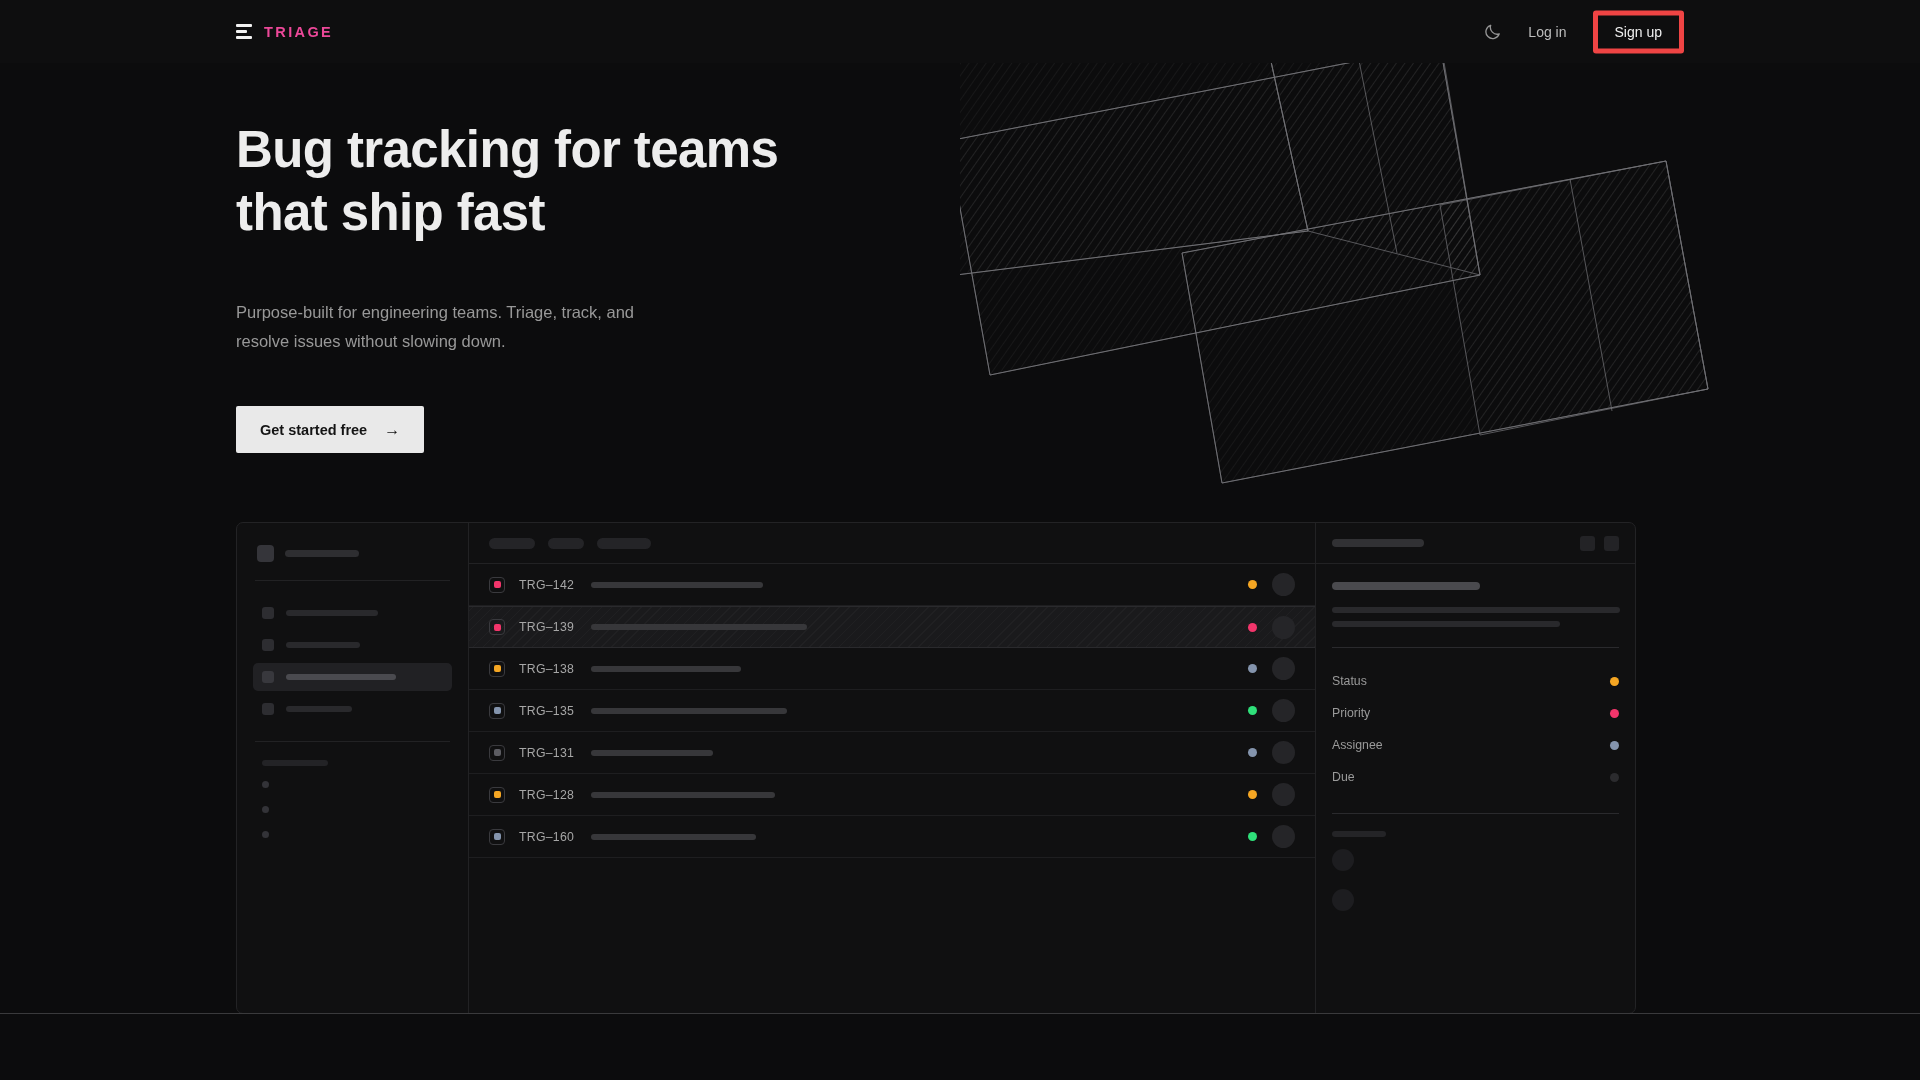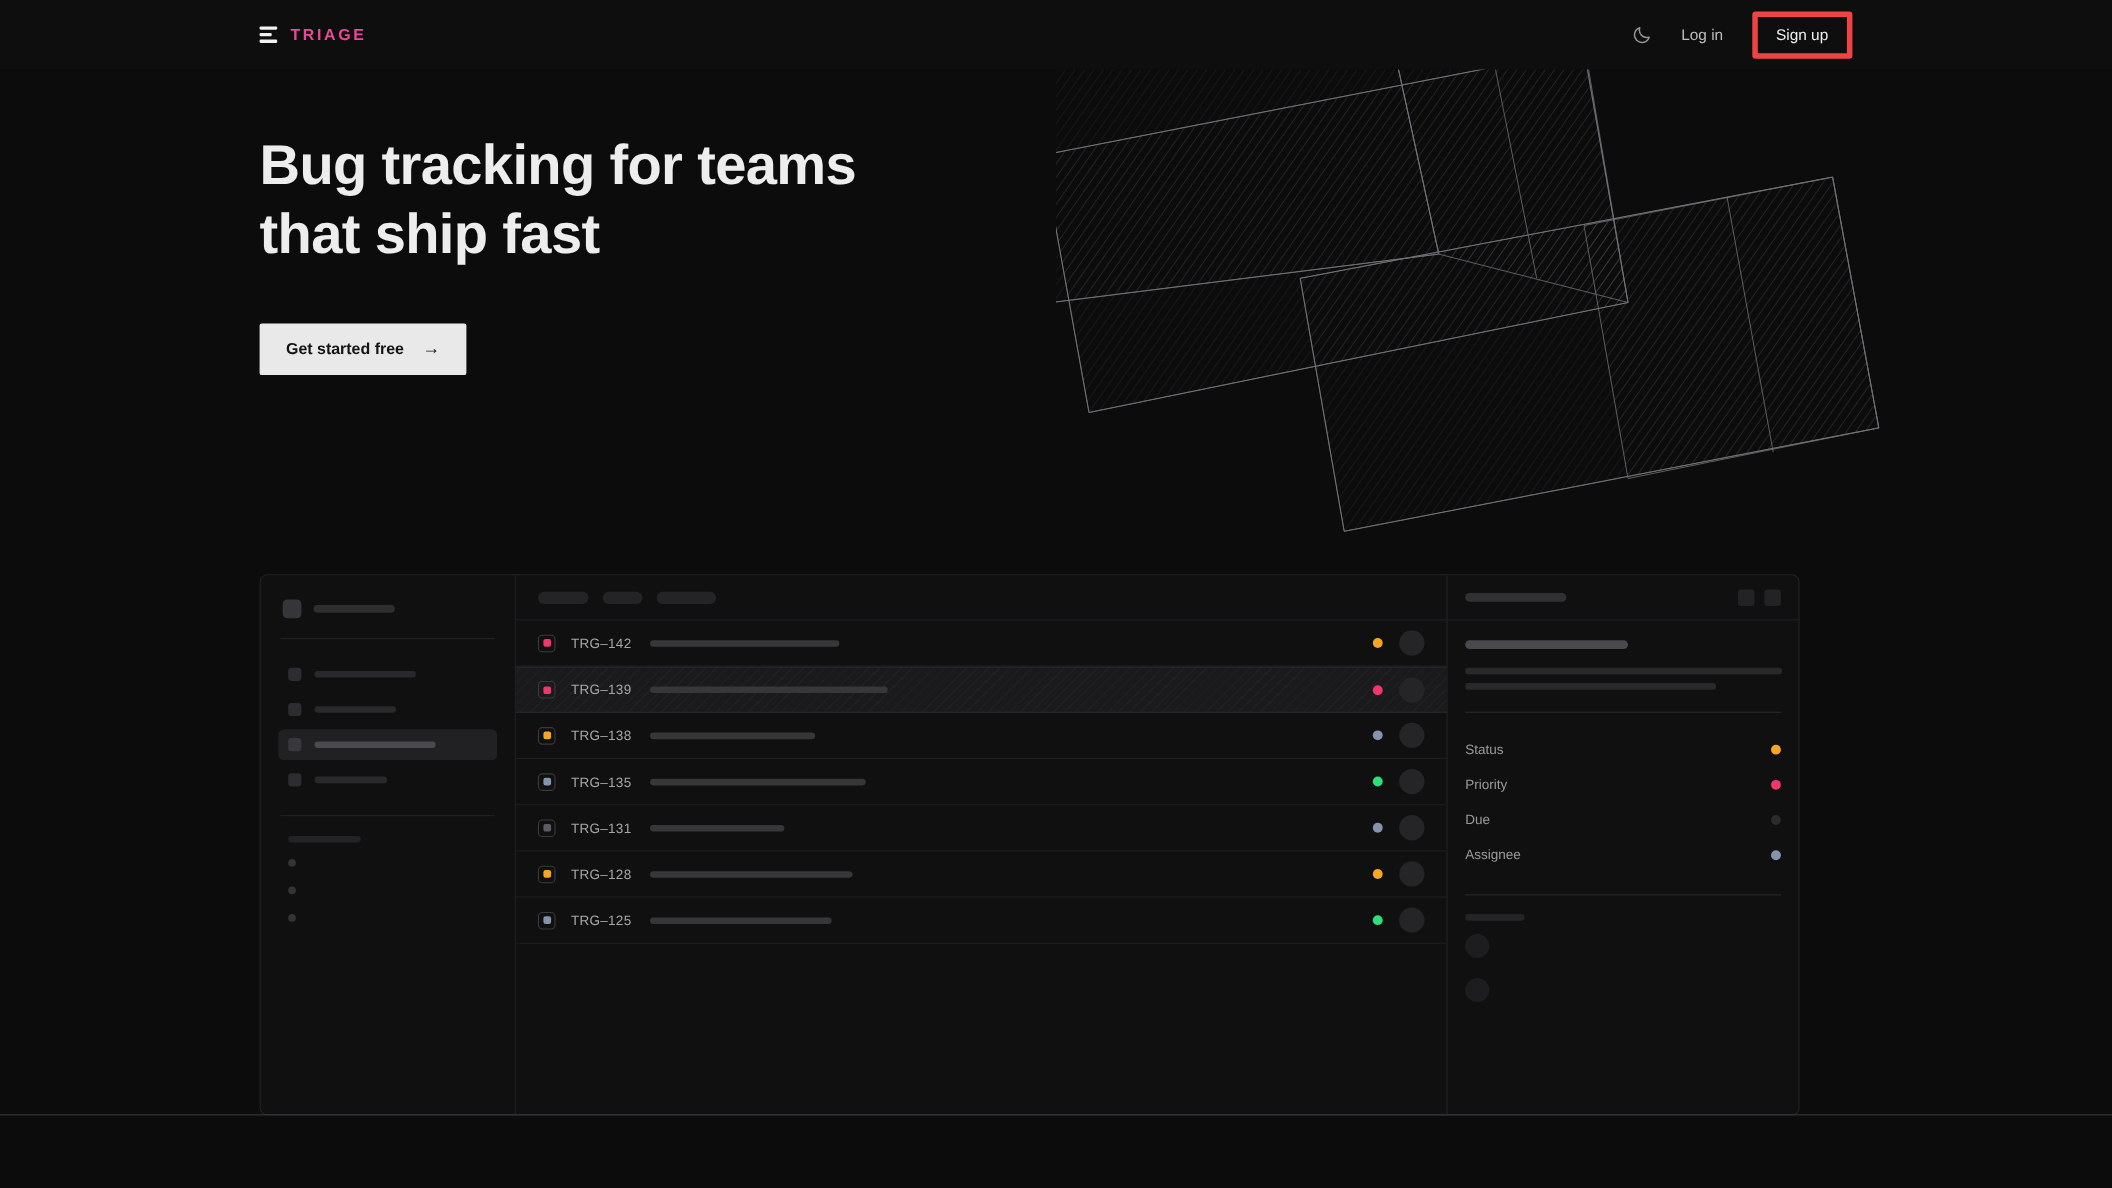--- a/index.html
+++ b/index.html
@@ -201,20 +201,22 @@
       <path d="M222 190 L706 98 L748 326 L262 420 Z"></path>
       <line x1="392" y1="-38" x2="437" y2="190"></line>
       <line x1="610" y1="116" x2="652" y2="348"></line>
     </g>
   </svg>
 </div>
 
 <section class="hero">
   <h1>Bug tracking for teams
 that ship fast</h1>
+  <p>Purpose-built for engineering teams. Triage, track, and
+resolve issues without slowing down.</p>
   <button class="cta">
     <span>Get started free</span>
     <span class="arrow">→</span>
   </button>
 </section>
 
 <section class="mock">
 
   <aside class="mk-side">
     <div class="ws-head">
@@ -325,21 +327,21 @@
           <span class="row-bar" style="width:184px"></span>
           <span class="row-right">
             <span class="row-dot" style="background:#f5a623"></span>
             <span class="row-av"></span>
           </span>
         </div>
         <div class="row">
           <span class="badge">
             <i style="background:#8494ad"></i>
           </span>
-          <span class="row-id">TRG–125</span>
+          <span class="row-id">TRG–160</span>
           <span class="row-bar" style="width:165px"></span>
           <span class="row-right">
             <span class="row-dot" style="background:#2fe07a"></span>
             <span class="row-av"></span>
           </span>
         </div>
       </div>
   </main>
 
   <aside class="mk-panel">
@@ -360,26 +362,26 @@
       <div id="pn-meta">
           <div class="meta">
             <span>Status</span>
             <span class="meta-dot" style="background:#f5a623"></span>
           </div>
           <div class="meta">
             <span>Priority</span>
             <span class="meta-dot" style="background:#f2356b"></span>
           </div>
           <div class="meta">
+            <span>Assignee</span>
+            <span class="meta-dot" style="background:#8494ad"></span>
+          </div>
+          <div class="meta">
             <span>Due</span>
             <span class="meta-dot" style="background:#2b2b2e"></span>
-          </div>
-          <div class="meta">
-            <span>Assignee</span>
-            <span class="meta-dot" style="background:#8494ad"></span>
           </div>
         </div>
       <div class="pn-rule"></div>
       <div class="pn-foot-bar"></div>
       <div id="pn-avs">
           <div class="pn-av"></div>
           <div class="pn-av"></div>
         </div>
     </div>
   </aside>

